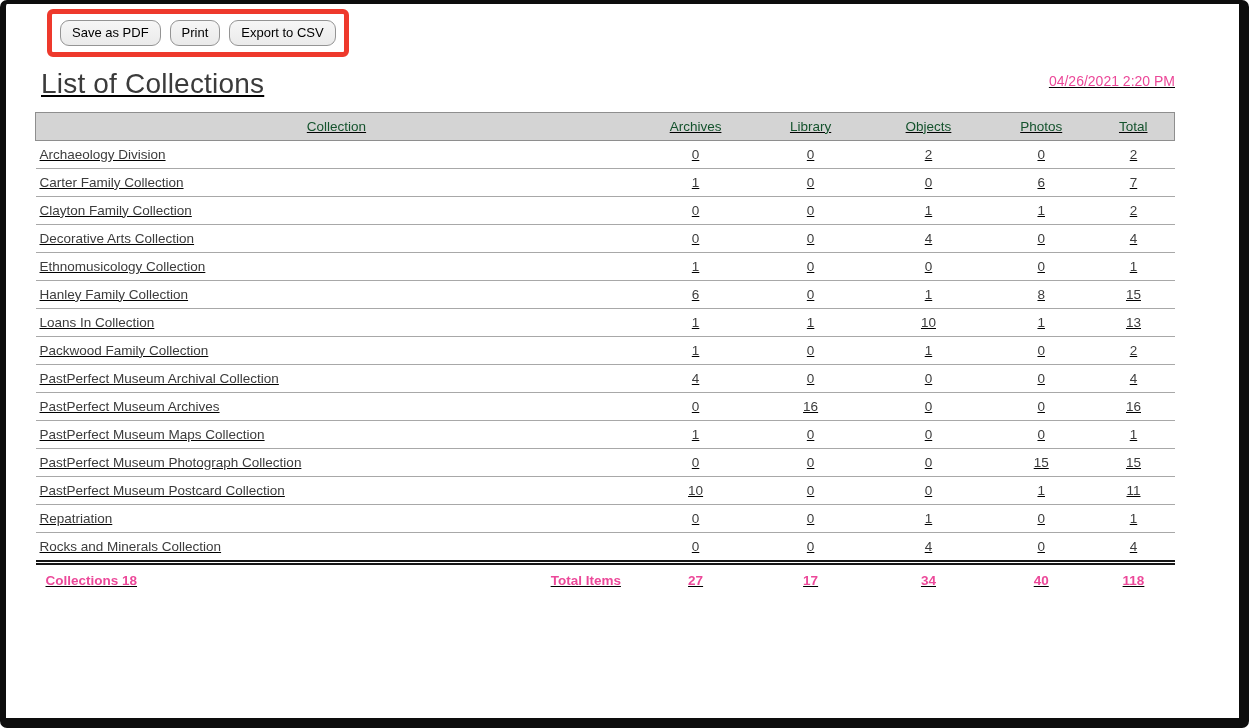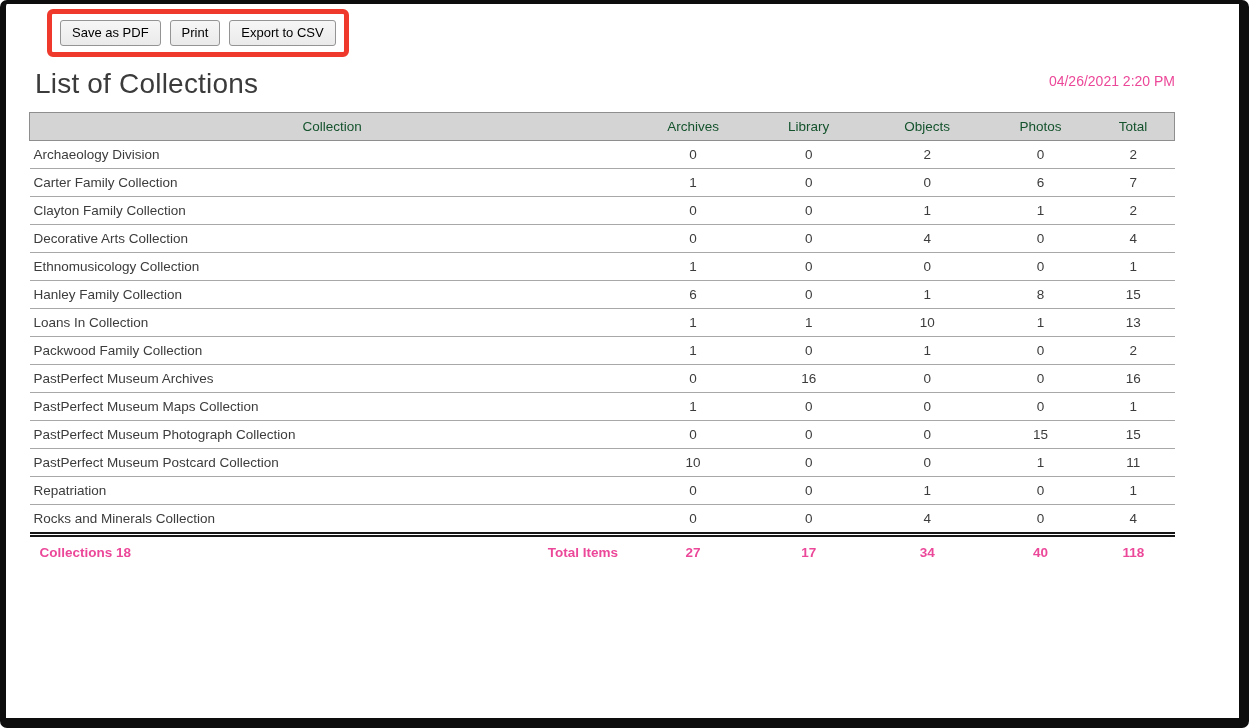--- a/index.html
+++ b/index.html
@@ -28,27 +28,28 @@
     padding: 6px 8px;
     border: 5px solid #ee392c;
     border-radius: 6px;
   }
   button.tb {
     font-family: inherit;
     font-size: 13px;
     color: #000000;
     background: linear-gradient(#f6f6f6, #eaeaea);
     border: 1px solid #949494;
-    border-radius: 3px;
+    border-radius: 9px;
     padding: 4px 11px;
     cursor: pointer;
     line-height: 1.2;
   }
   .main {
-    padding: 0 64px 0 23px;
+    padding: 0 64px 0 29px;
+    text-decoration: underline;
   }
   .report-header {
     display: flex;
     justify-content: space-between;
     align-items: flex-start;
     margin-top: 11px;
     margin-bottom: 12px;
   }
   h1.page-title {
     font-size: 28px;
@@ -208,20 +209,28 @@
 
   <tr>
     <td class="cell-collection">Packwood Family Collection</td>
     <td class="num">1</td>
     <td class="num">0</td>
     <td class="num">1</td>
     <td class="num">0</td>
     <td class="num">2</td>
   </tr>
 
+  <tr>
+    <td class="cell-collection">PastPerfect Museum Archival Collection</td>
+    <td class="num">4</td>
+    <td class="num">0</td>
+    <td class="num">0</td>
+    <td class="num">0</td>
+    <td class="num">4</td>
+  </tr>
 
   <tr>
     <td class="cell-collection">PastPerfect Museum Archives</td>
     <td class="num">0</td>
     <td class="num">16</td>
     <td class="num">0</td>
     <td class="num">0</td>
     <td class="num">16</td>
   </tr>
 

